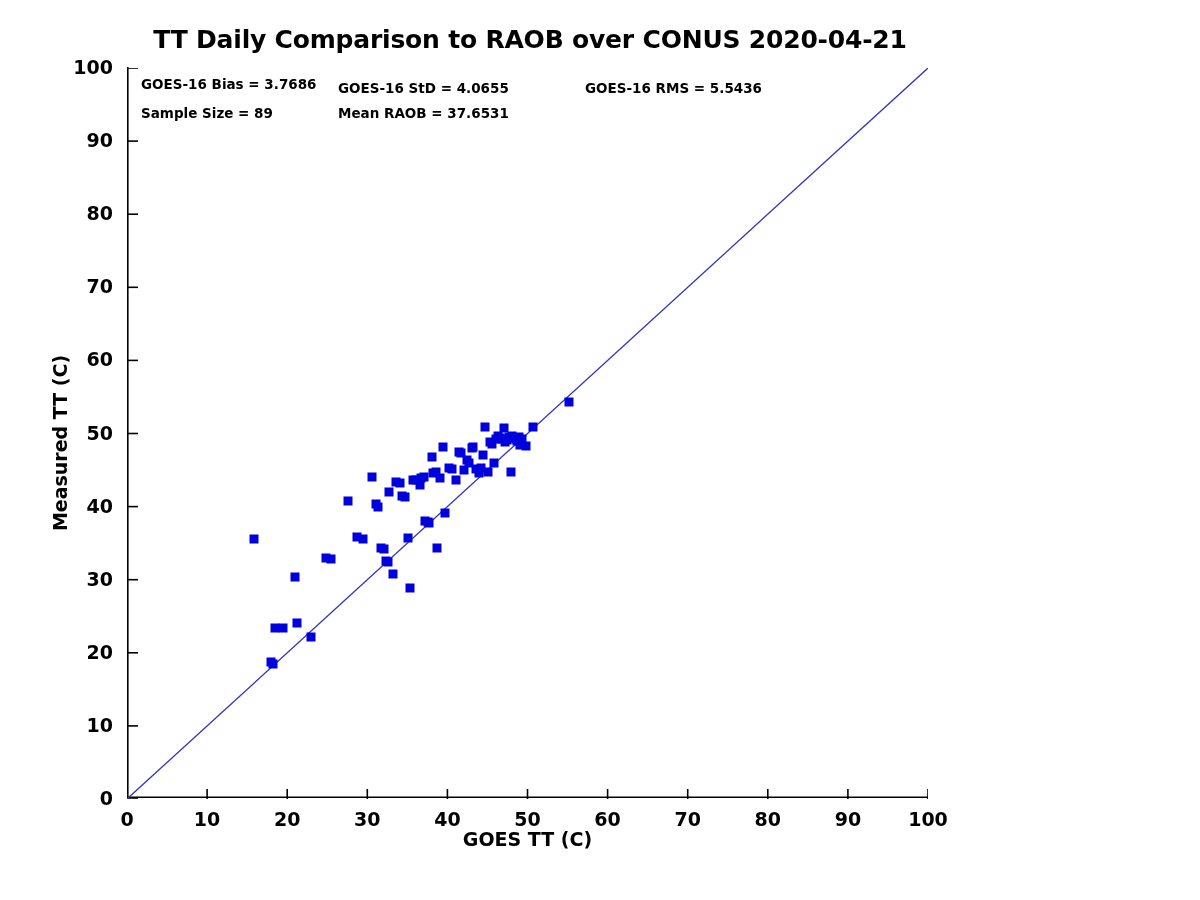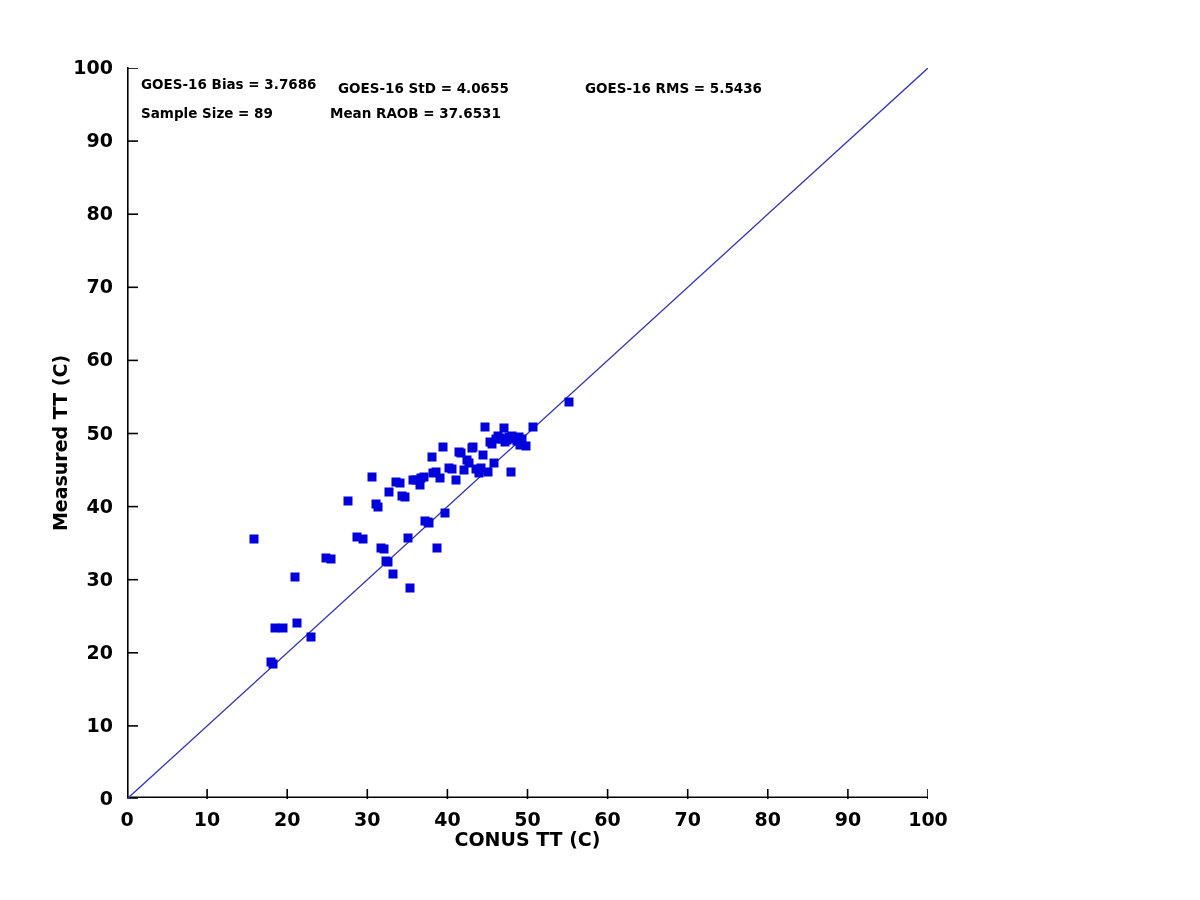--- a/index.html
+++ b/index.html
@@ -56,21 +56,21 @@
     font-size: 13.5px;
     font-weight: bold;
     color: #000000;
     white-space: nowrap;
     font-family: "DejaVu Sans", sans-serif;
   }
   #annot-bias  { left: 141px; top: 76px; }
   #annot-std   { left: 338px; top: 80px; }
   #annot-rms   { left: 585px; top: 80px; }
   #annot-n     { left: 141px; top: 105px; }
-  #annot-mean  { left: 330px; top: 105px; }
+  #annot-mean  { left: 338px; top: 105px; }
 
   .tick-label-x {
     position: absolute;
     font-size: 19px;
     font-weight: bold;
     color: #000000;
     transform: translateX(-50%);
     font-family: "DejaVu Sans", sans-serif;
   }
   .tick-label-y {
@@ -140,20 +140,21 @@
     height: 9px;
     background: #0000dd;
     transform: translate(-50%, -50%);
   }
 </style>
 </head>
 <body>
 
 <div id="figure">
 
+  <div class="chart-title">TT Daily Comparison to RAOB over CONUS 2020-04-21</div>
 
   <div class="annot" id="annot-bias">GOES-16 Bias = 3.7686</div>
   <div class="annot" id="annot-std">GOES-16 StD = 4.0655</div>
   <div class="annot" id="annot-rms">GOES-16 RMS = 5.5436</div>
   <div class="annot" id="annot-n">Sample Size = 89</div>
   <div class="annot" id="annot-mean">Mean RAOB = 37.6531</div>
 
   <svg id="plot-frame-lines" width="801" height="731">
     <line x1="0.8" y1="0" x2="0.8" y2="731" stroke="#000000" stroke-width="1.6"></line>
     <line x1="0" y1="730.2" x2="801" y2="730.2" stroke="#000000" stroke-width="1.6"></line>
@@ -294,17 +295,17 @@
       <div class="tick-label-y" style="left: 41px; width: 72px; top: 578.7px;">30</div>
       <div class="tick-label-y" style="left: 41px; width: 72px; top: 505.6px;">40</div>
       <div class="tick-label-y" style="left: 41px; width: 72px; top: 432.5px;">50</div>
       <div class="tick-label-y" style="left: 41px; width: 72px; top: 359.4px;">60</div>
       <div class="tick-label-y" style="left: 41px; width: 72px; top: 286.3px;">70</div>
       <div class="tick-label-y" style="left: 41px; width: 72px; top: 213.2px;">80</div>
       <div class="tick-label-y" style="left: 41px; width: 72px; top: 140.1px;">90</div>
       <div class="tick-label-y" style="left: 41px; width: 72px; top: 67px;">100</div>
     </div>
 
-  <div id="xlabel">CONUS TT (C)</div>
+  <div id="xlabel">GOES TT (C)</div>
   <div id="ylabel">Measured TT (C)</div>
 
 
 </div>
 
 </body></html>

